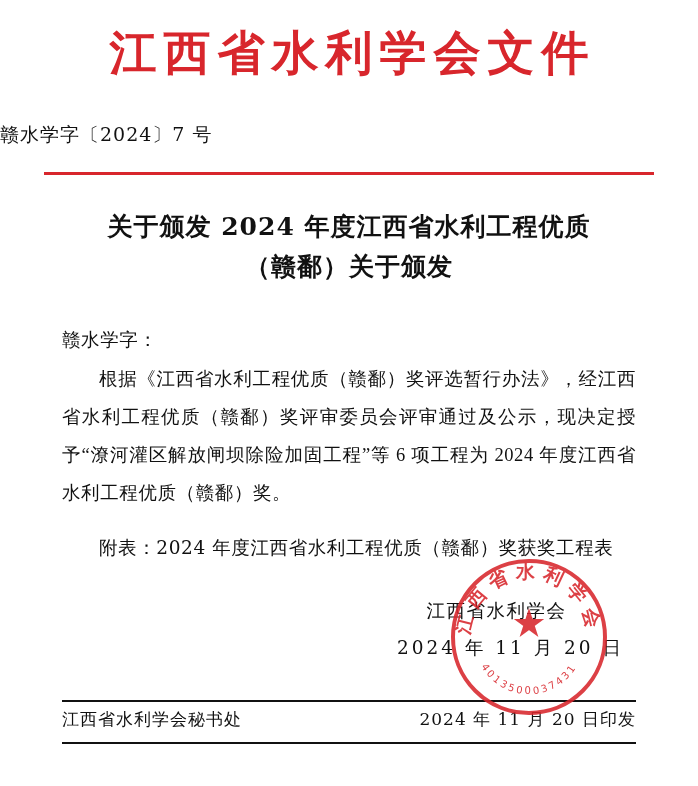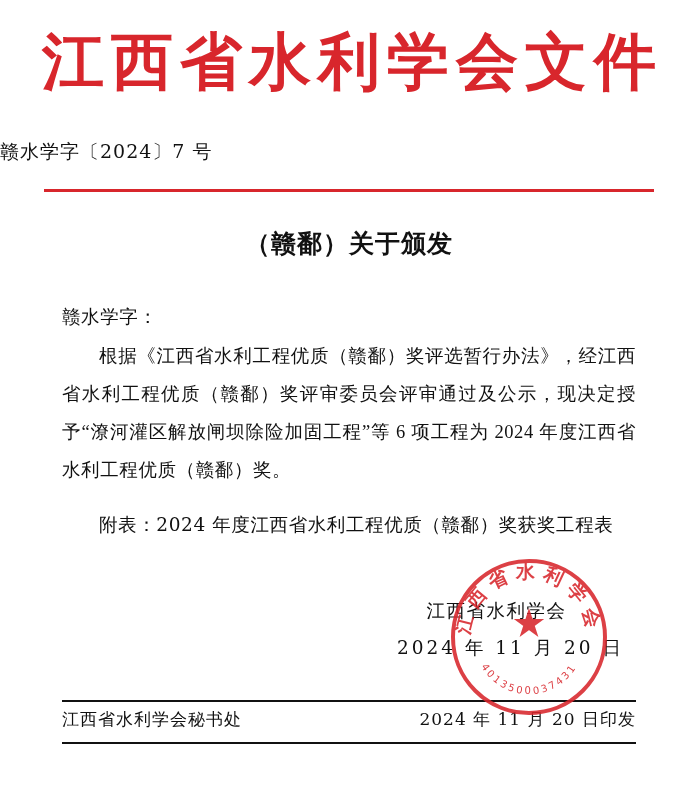--- a/index.html
+++ b/index.html
@@ -23,21 +23,21 @@
 
   
   .masthead {
     text-align: center;
     padding-top: 26px;
   }
   .masthead-title {
     color: #d8262c;
     font-family: "DejaVu Serif", "Liberation Serif", serif;
     font-weight: bold;
-    font-size: 62px;
+    font-size: 47px;
     letter-spacing: 7px;
     line-height: 1.15;
     white-space: nowrap;
     text-indent: 7px;
   }
 
   
   .doc-number {
     text-align: left;
     font-size: 19px;
@@ -149,20 +149,21 @@
 
   <div class="masthead">
     <div class="masthead-title">江西省水利学会文件</div>
   </div>
 
   <div class="doc-number">赣水学字〔2024〕7 号</div>
 
   <div class="red-rule"></div>
 
   <div class="doc-title">
+    <span>关于颁发 2024 年度江西省水利工程优质</span>
     <span class="line2">（赣鄱）关于颁发</span>
   </div>
 
   <div class="body-block">
     <div class="salutation">赣水学字：</div>
     <div class="para">根据《江西省水利工程优质（赣鄱）奖评选暂行办法》，经江西省水利工程优质（赣鄱）奖评审委员会评审通过及公示，现决定授予“潦河灌区解放闸坝除险加固工程”等 6 项工程为 2024 年度江西省水利工程优质（赣鄱）奖。</div>
     <div class="attachment">附表：2024 年度江西省水利工程优质（赣鄱）奖获奖工程表</div>
   </div>
 
   <div class="signature">

